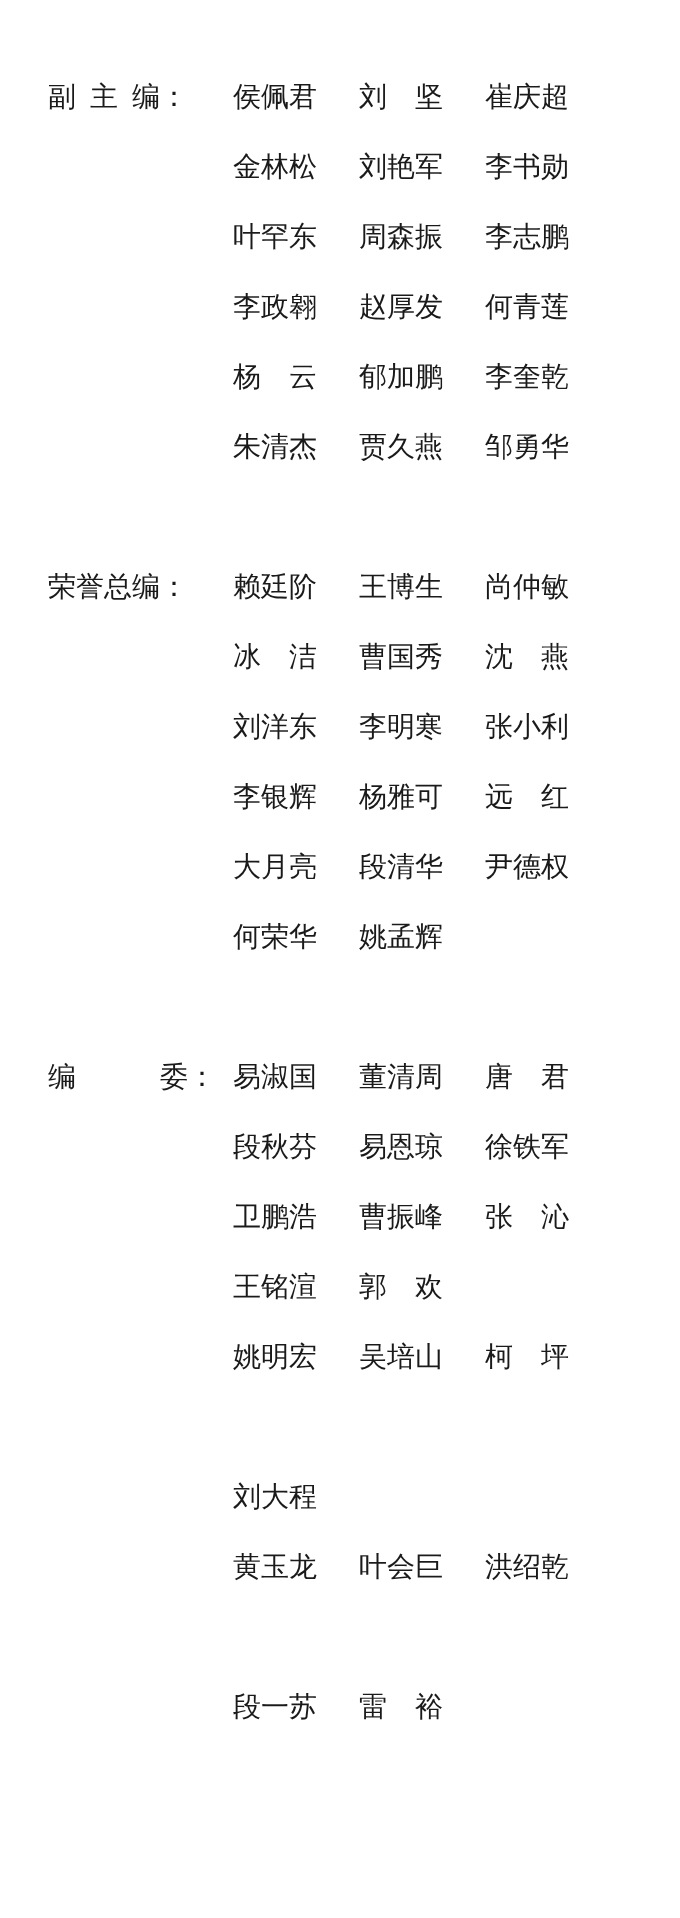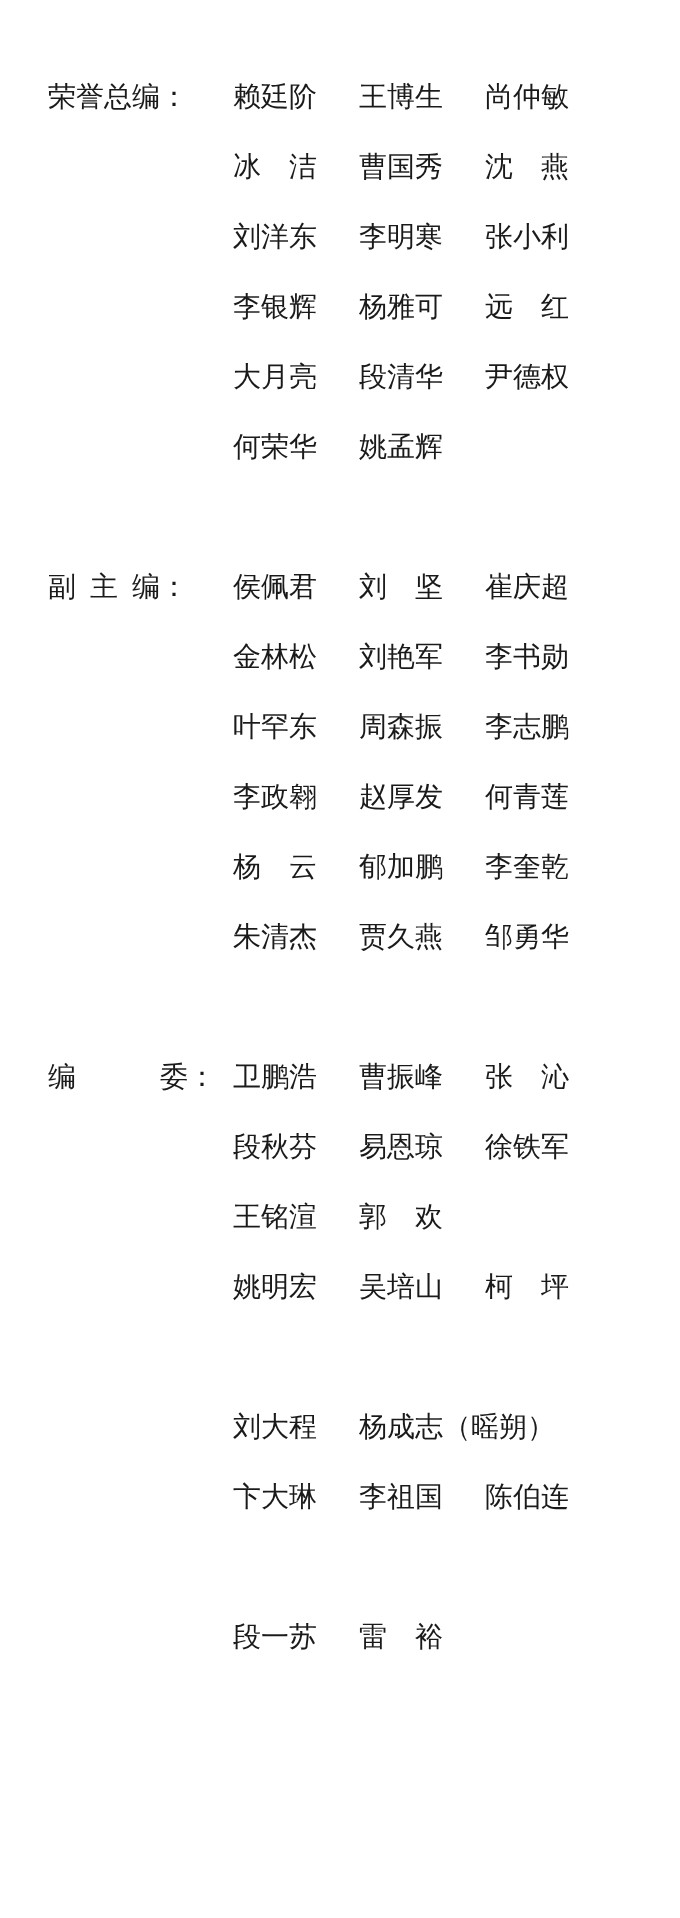--- a/index.html
+++ b/index.html
@@ -46,53 +46,20 @@
     margin-right: 42px;
     white-space: pre;
   }
 </style>
 </head>
 <body>
 
 <div class="doc">
 
   <div class="section">
-    <span class="role">荣誉总编：</span>
-    <div class="row">
-      <span class="name">赖廷阶</span>
-      <span class="name">王博生</span>
-      <span class="name">尚仲敏</span>
-    </div>
-    <div class="row">
-      <span class="name">冰 洁</span>
-      <span class="name">曹国秀</span>
-      <span class="name">沈 燕</span>
-    </div>
-    <div class="row">
-      <span class="name">刘洋东</span>
-      <span class="name">李明寒</span>
-      <span class="name">张小利</span>
-    </div>
-    <div class="row">
-      <span class="name">李银辉</span>
-      <span class="name">杨雅可</span>
-      <span class="name">远 红</span>
-    </div>
-    <div class="row">
-      <span class="name">大月亮</span>
-      <span class="name">段清华</span>
-      <span class="name">尹德权</span>
-    </div>
-    <div class="row">
-      <span class="name">何荣华</span>
-      <span class="name">姚孟辉</span>
-    </div>
-  </div>
-
-  <div class="section">
     <span class="role">副 主 编：</span>
     <div class="row">
       <span class="name">侯佩君</span>
       <span class="name">刘 坚</span>
       <span class="name">崔庆超</span>
     </div>
     <div class="row">
       <span class="name">金林松</span>
       <span class="name">刘艳军</span>
       <span class="name">李书勋</span>
@@ -113,51 +80,88 @@
       <span class="name">李奎乾</span>
     </div>
     <div class="row">
       <span class="name">朱清杰</span>
       <span class="name">贾久燕</span>
       <span class="name">邹勇华</span>
     </div>
   </div>
 
   <div class="section">
+    <span class="role">荣誉总编：</span>
+    <div class="row">
+      <span class="name">赖廷阶</span>
+      <span class="name">王博生</span>
+      <span class="name">尚仲敏</span>
+    </div>
+    <div class="row">
+      <span class="name">冰 洁</span>
+      <span class="name">曹国秀</span>
+      <span class="name">沈 燕</span>
+    </div>
+    <div class="row">
+      <span class="name">刘洋东</span>
+      <span class="name">李明寒</span>
+      <span class="name">张小利</span>
+    </div>
+    <div class="row">
+      <span class="name">李银辉</span>
+      <span class="name">杨雅可</span>
+      <span class="name">远 红</span>
+    </div>
+    <div class="row">
+      <span class="name">大月亮</span>
+      <span class="name">段清华</span>
+      <span class="name">尹德权</span>
+    </div>
+    <div class="row">
+      <span class="name">何荣华</span>
+      <span class="name">姚孟辉</span>
+    </div>
+  </div>
+
+  <div class="section">
     <span class="role">编   委：</span>
     <div class="row">
-      <span class="name">卫鹏浩</span>
-      <span class="name">曹振峰</span>
-      <span class="name">张 沁</span>
+      <span class="name">易淑国</span>
+      <span class="name">董清周</span>
+      <span class="name">唐 君</span>
     </div>
     <div class="row">
       <span class="name">段秋芬</span>
       <span class="name">易恩琼</span>
       <span class="name">徐铁军</span>
+    </div>
+    <div class="row">
+      <span class="name">卫鹏浩</span>
+      <span class="name">曹振峰</span>
+      <span class="name">张 沁</span>
     </div>
     <div class="row">
       <span class="name">王铭渲</span>
       <span class="name">郭 欢</span>
     </div>
     <div class="row">
       <span class="name">姚明宏</span>
       <span class="name">吴培山</span>
       <span class="name">柯 坪</span>
     </div>
   </div>
 
   <div class="section">
     <div class="row">
       <span class="name">刘大程</span>
-      <span class="name">杨成志（暚朔）</span>
     </div>
     <div class="row">
-      <span class="name">卞大琳</span>
-      <span class="name">李祖国</span>
-      <span class="name">陈伯连</span>
+      <span class="name">黄玉龙</span>
+      <span class="name">叶会巨</span>
+      <span class="name">洪绍乾</span>
     </div>
   </div>
 
   <div class="section">
     <div class="row">
       <span class="name">段一苏</span>
       <span class="name">雷 裕</span>
     </div>
   </div>
 

